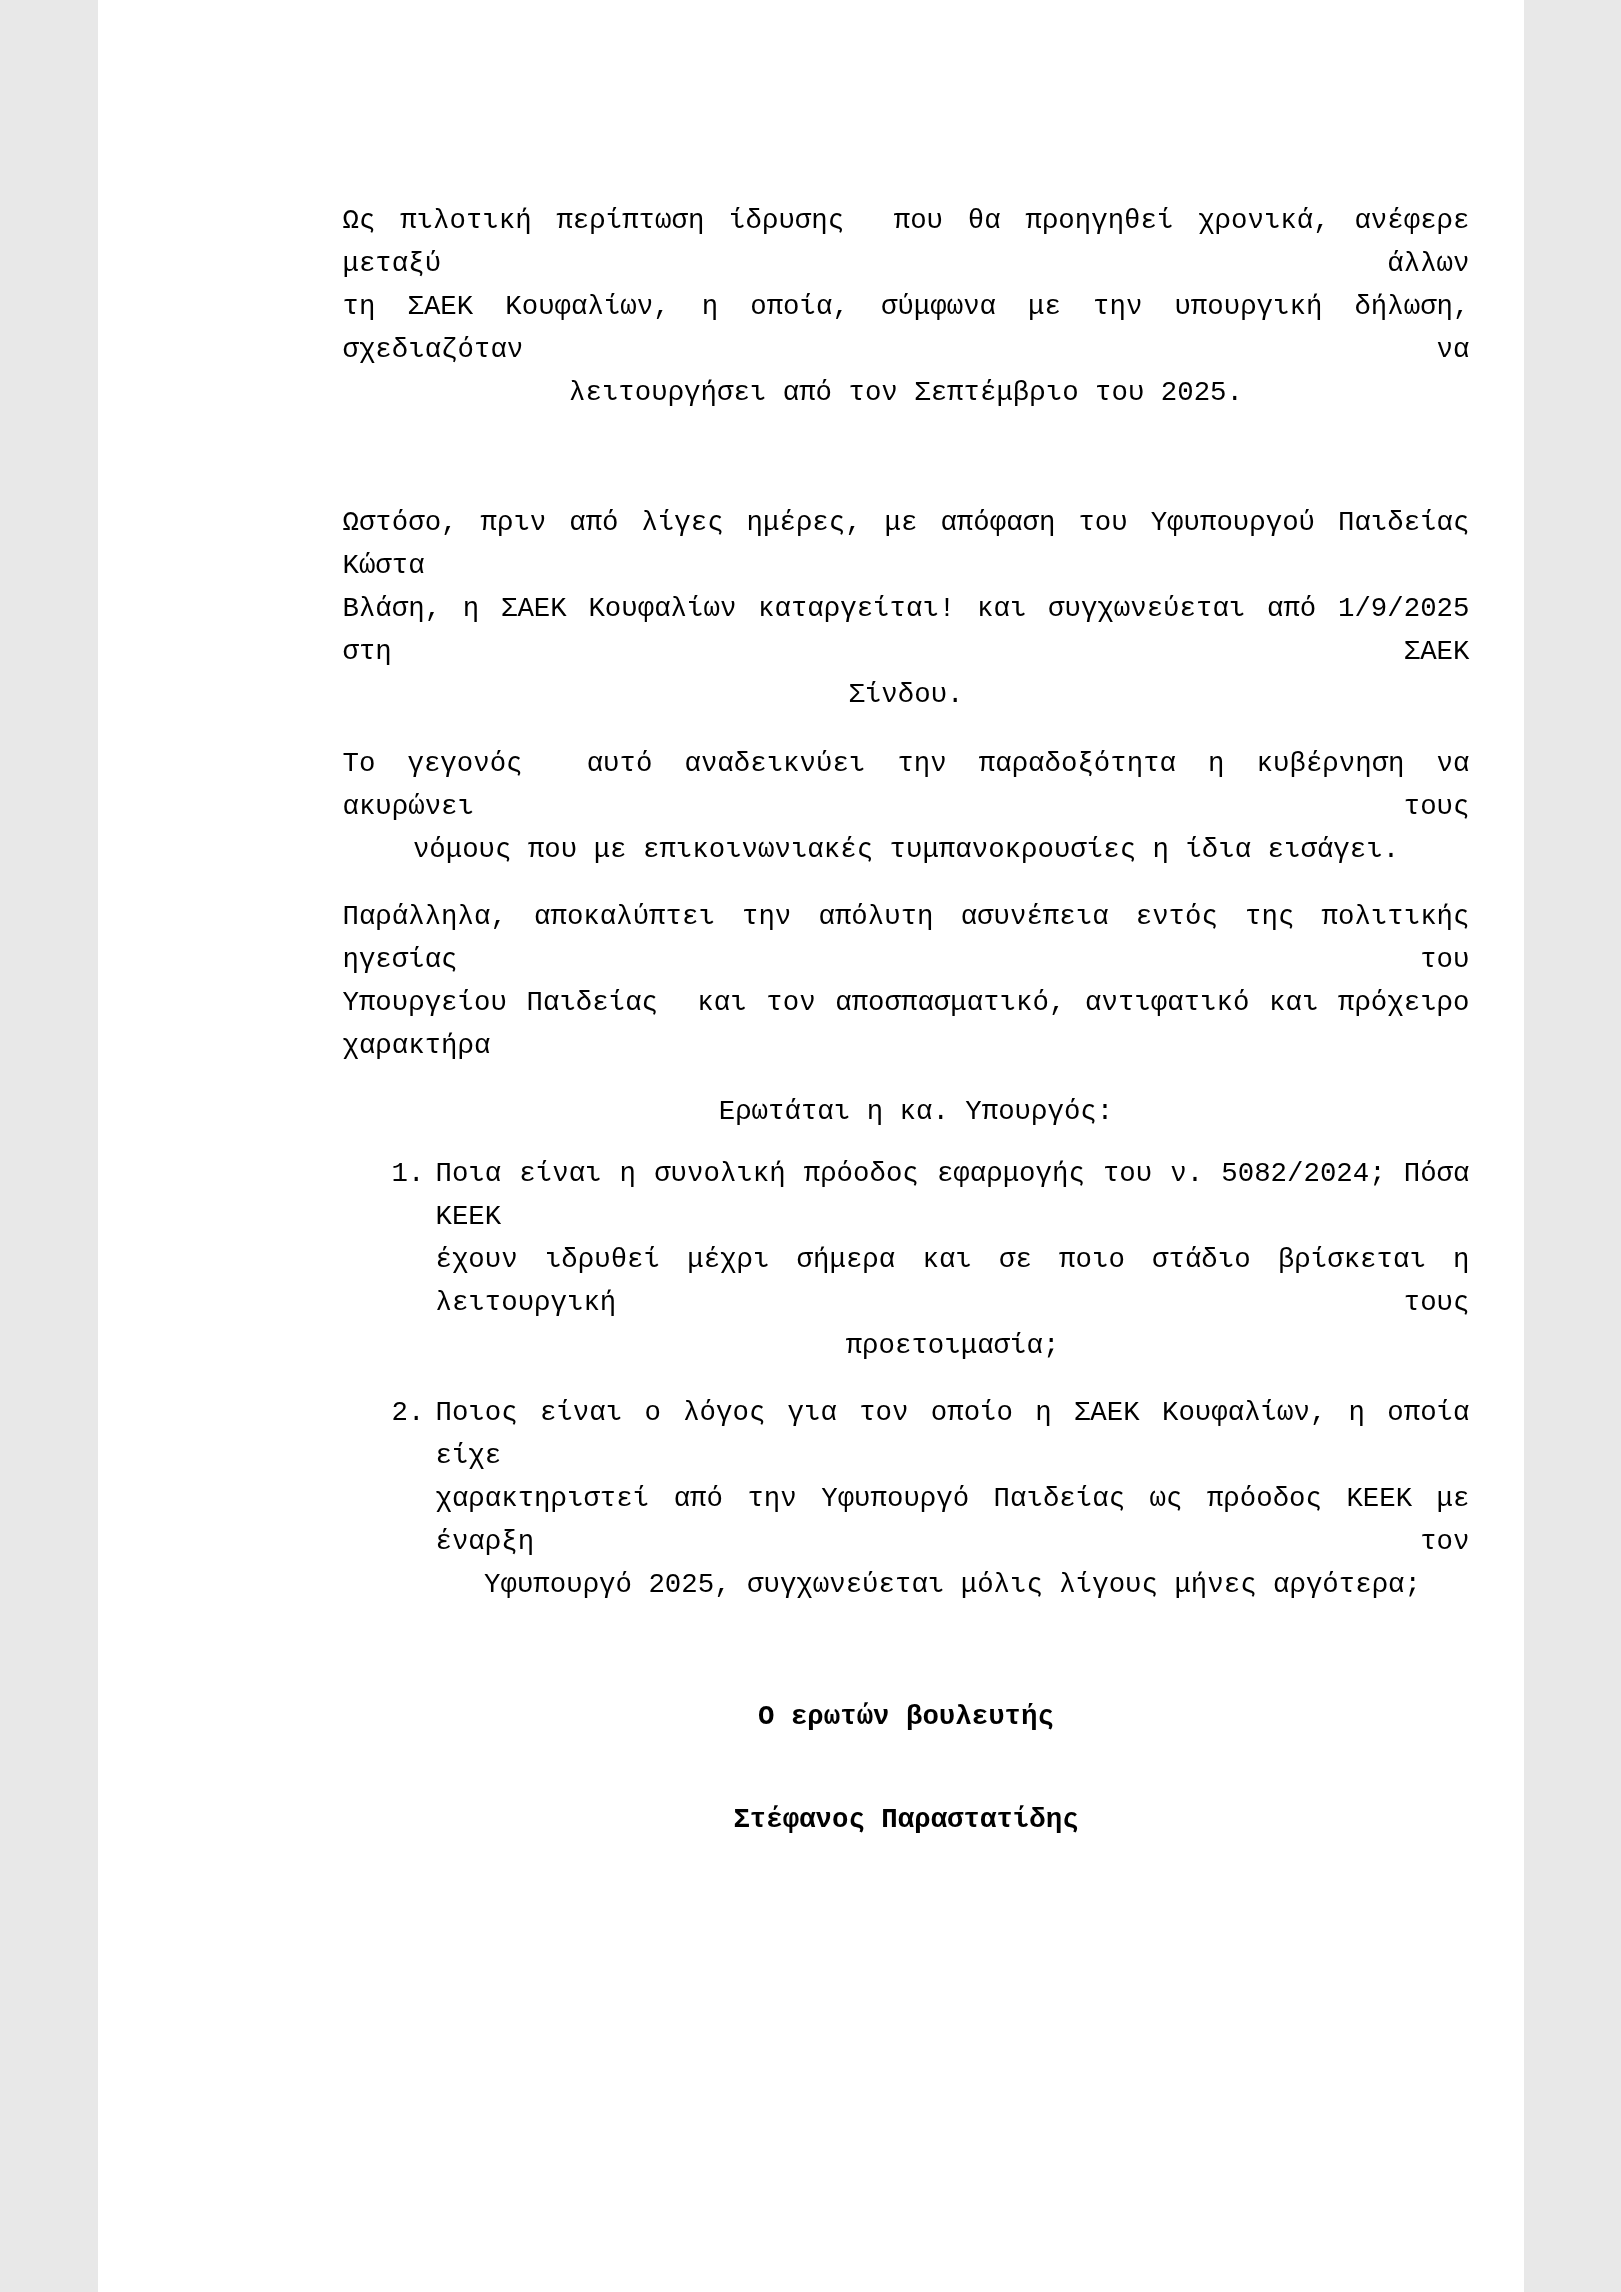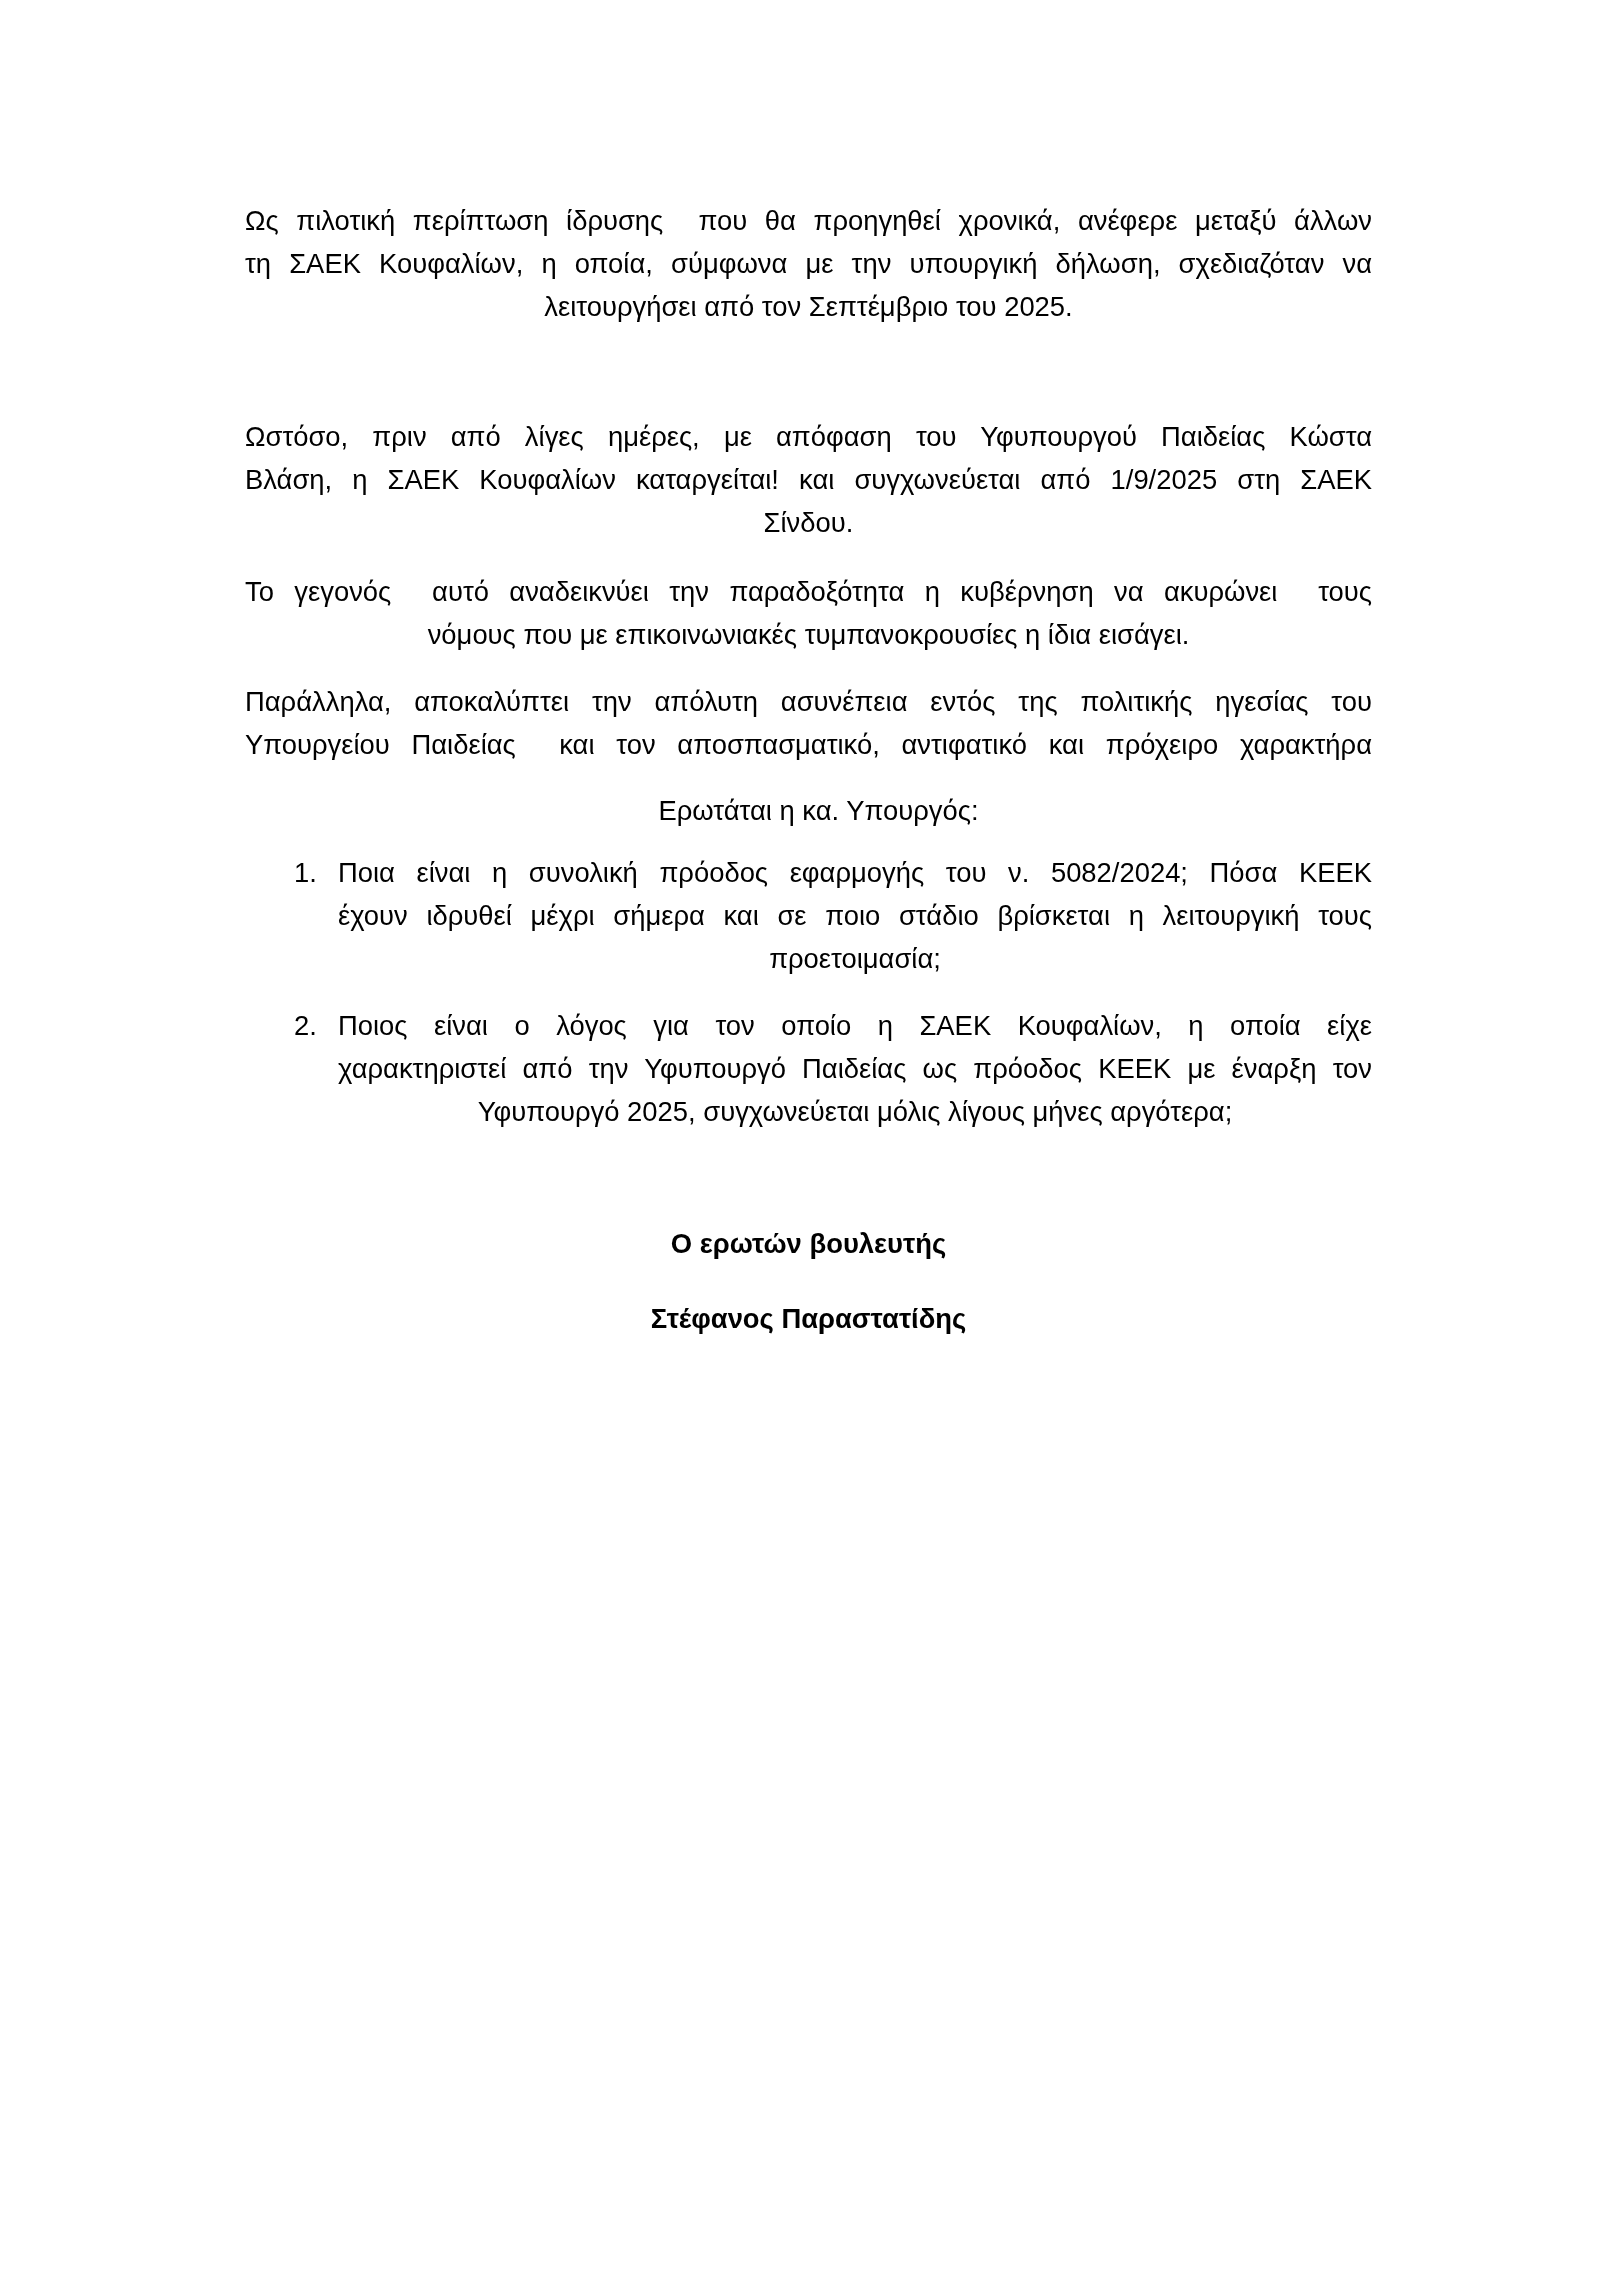--- a/index.html
+++ b/index.html
@@ -2,24 +2,24 @@
 <html><head>
 <meta charset="utf-8">
 <style>
   html, body {
     margin: 0;
     padding: 0;
     background: #e8e8e8;
   }
   .page {
     position: relative;
-    width: 1621px;
+    width: 1426px;
     height: 2293px;
     background: #ffffff;
-    font-family: Liberation Sans, sans-serif;
+    font-family: Liberation Mono, monospace;
     color: #000000;
     margin: 0 auto;
     overflow: hidden;
   }
   .content {
     position: absolute;
     left: 245px;
     top: 199px;
     width: 1127px;
     font-size: 27.4px;
@@ -53,21 +53,21 @@
     left: 49px;
     top: 0;
     line-height: 43px;
   }
 
   .sign {
     margin: 0;
     text-align: center;
     font-weight: bold;
   }
-  .sign-role { margin-bottom: 32px; }
+  .sign-role { margin-bottom: 60px; }
 </style>
 </head>
 <body>
 
 <div class="page">
   <div class="content">
 
     <p class="para p1">
       <span class="line just">Ως πιλοτική περίπτωση ίδρυσης  που θα προηγηθεί χρονικά, ανέφερε μεταξύ άλλων</span>
       <span class="line just">τη ΣΑΕΚ Κουφαλίων, η οποία, σύμφωνα με την υπουργική δήλωση, σχεδιαζόταν να</span>

